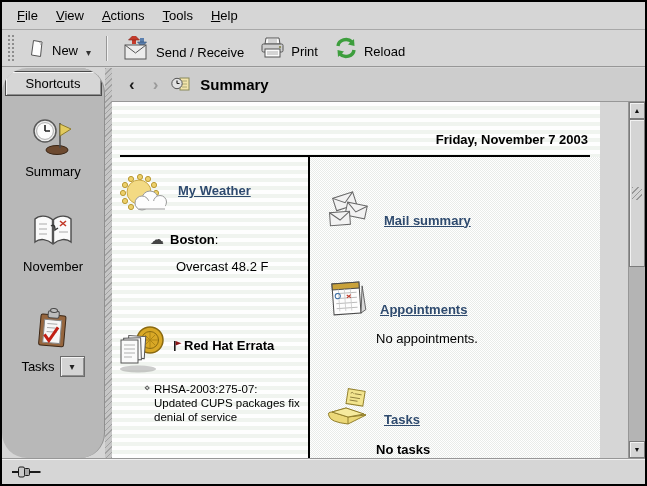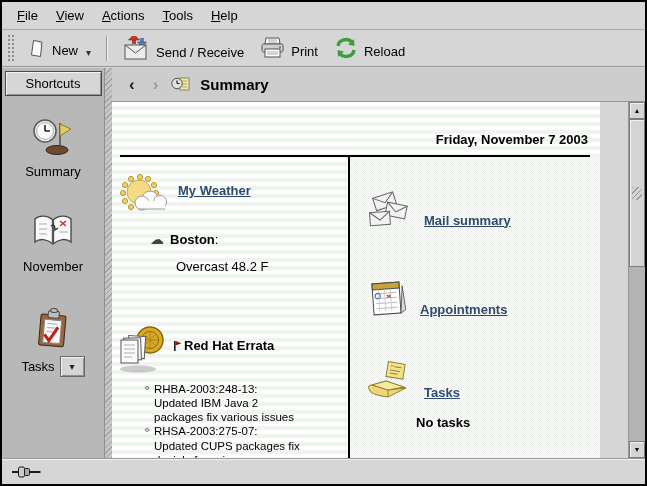--- a/index.html
+++ b/index.html
@@ -35,21 +35,21 @@
   }
   .tbtn { display:flex; align-items:flex-end; gap:6px; padding:3px 8px; font-size:13px; color:#000; cursor:default; }
   .tbtn .chev { font-size:10px; color:#333; margin-left:2px; }
   .tsep { width:0; height:25px; border-left:1px solid #979797; border-right:1px solid #f2f2f2; margin:0 7px; }
 
   
   .body-row { position:absolute; top:66px; left:0; right:0; bottom:26px; display:flex; }
 
   .sidebar {
     width:103px; background:#b8b8b8; border-right:1px solid #8f8f8f;
-    display:flex; flex-direction:column; align-items:center; overflow:hidden;
+    display:flex; flex-direction:column; align-items:center; overflow:hidden;border-radius:25px;
   }
   .shortcuts-btn {
     width:97px; height:25px; margin-top:3px; font-size:13px;
     background:#d6d6d6; border:1px solid #4a4a4a;
     box-shadow:inset 1px 1px 0 #f4f4f4, inset -1px -1px 0 #8f8f8f;
     display:flex; align-items:center; justify-content:center; cursor:default;
   }
   .shortcut-item { display:flex; flex-direction:column; align-items:center; gap:7px; font-size:13px; color:#000; cursor:default; }
   .si-1 { margin-top:19px; } .si-2,.si-3,.si-4 { margin-top:33px; }
   .tasks-label-row { display:flex; align-items:center; gap:5px; }
@@ -73,21 +73,21 @@
   .view-title { font-size:15px; font-weight:bold; color:#000; margin-left:2px; }
 
   .content-wrap { flex:1; display:flex; min-height:0;gap:28px; }
   .content {
     flex:1; min-width:0; overflow:hidden; display:flex; flex-direction:column;
     background:repeating-linear-gradient(180deg,#fefefe 0 4px,#f0f4ef 4px 8px);
   }
   .date-line { text-align:right; font-weight:bold; font-size:13px; color:#000; margin:30px 12px 0 0; }
   .rule { height:2px; background:#000; margin:8px 10px 0 8px; flex:none; }
   .cols { flex:1; display:flex; min-height:0; }
-  .col-left { width:236px; flex:none; }
+  .col-left { width:196px; flex:none; }
   .col-div { width:2px; background:#000; flex:none; }
   .col-right {
     flex:1; min-width:0; padding-left:16px;
     background-color:#fff;
     background-image:conic-gradient(#e9ece9 25%, #fff 0 50%, #e9ece9 0 75%, #fff 0);
     background-size:2px 2px;
   }
 
   .evo-link { color:#2e4a6e; font-weight:bold; font-size:13px; text-decoration:underline; cursor:default;margin-top:20px; }
 
@@ -345,21 +345,21 @@
                     <svg width="9" height="11" viewBox="0 0 9 11">
                       <rect x="1" y="1" width="1.6" height="10" fill="#1a1a1a"></rect>
                       <path d="M2.6 1 L8.5 3.2 L2.6 5.6 Z" fill="#8a1515"></path>
                     </svg>
                   </span>
                   <span>Red Hat Errata</span>
                 </span>
               </div>
 
               <ul class="errata-list">
-                <li><span class="blt">⋄</span><span>RHBA-2003:248-13: Updated IBM Java 2 packages fix various issues</span></li>
+                <li><span class="blt">⋄</span></li>
                 <li><span class="blt">⋄</span><span>RHSA-2003:275-07: Updated CUPS packages fix denial of service</span></li>
               </ul>
             </div>
 
             <div class="col-div"></div>
 
             <div class="col-right">
 
               <div class="section-row mail-row">
                 <span>
@@ -392,20 +392,21 @@
                       <path d="M10 14 h21 M10 19 h21 M10 24 h21 M10 29 h21" stroke="#b5b5b5" stroke-width="0.9"></path>
                       <path d="M13 10 v22 M19 10 v22 M25 10 v22" stroke="#c9c9c9" stroke-width="0.8"></path>
                       <circle cx="12" cy="16.5" r="2.6" fill="none" stroke="#3a6ea5"></circle>
                       <path d="M21 16 l4 3 M25 16 l-4 3" stroke="#c23a2a" stroke-width="1.1"></path>
                       <path d="M37 8 l2 24 l-5 3 l3 -27 Z" fill="#d9d9d9" stroke="#4a4a4a" stroke-width="0.8"></path>
                     </g>
                   </svg>
                 </span>
                 <span class="evo-link">Appointments</span>
               </div>
+              <div class="empty-text">No appointments.</div>
 
               <div class="section-row task-row">
                 <span>
                   <svg width="46" height="42" viewBox="0 0 46 42">
                     <path d="M3 28 Q1 24 6 24 L20 20 L40 27 L22 36 Q4 34 3 28 Z" fill="#ecd878" stroke="#93802e"></path>
                     <path d="M6 24 L22 29 L40 27" fill="none" stroke="#93802e"></path>
                     <path d="M22 29 L22 36" stroke="#93802e"></path>
                     <path d="M6 24 L20 20 L38 26 L22 29 Z" fill="#f6ea9e" stroke="#93802e"></path>
                     <g transform="rotate(9 30 10)">
                       <rect x="21" y="2" width="17" height="15" fill="#f2e48e" stroke="#93802e"></rect>

